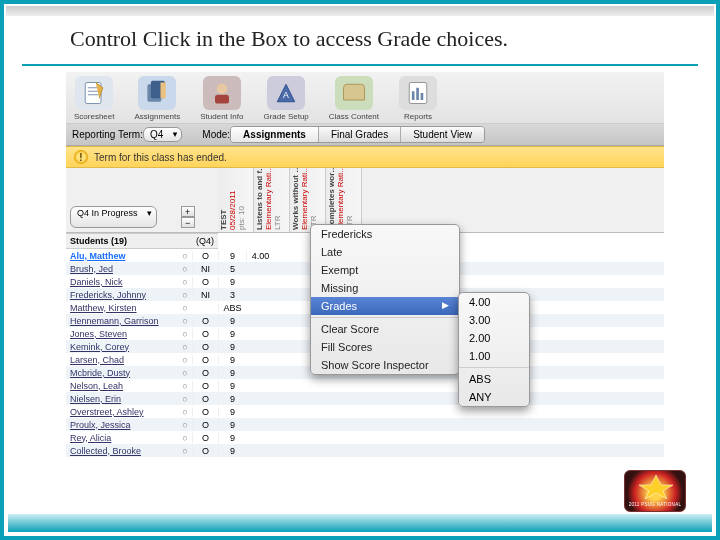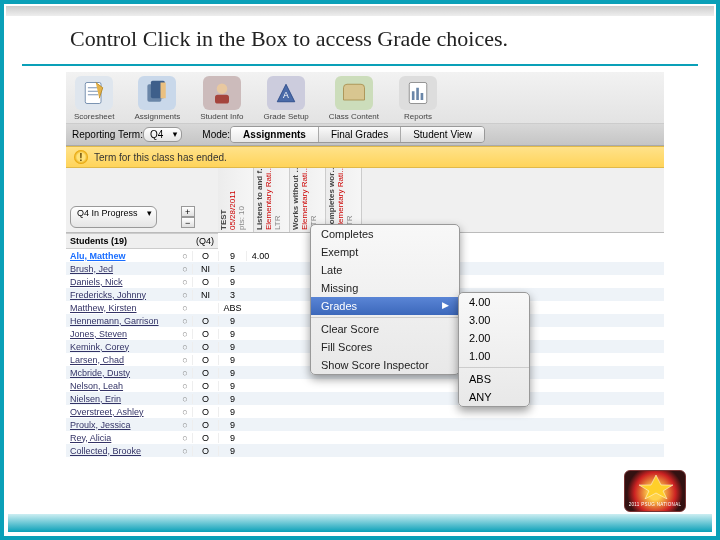--- a/index.html
+++ b/index.html
@@ -407,23 +407,23 @@
             <span class="c">9</span>
             <span class="c"></span>
             <span class="c"></span>
             <span class="c"></span>
           </div>
         </div>
     </div>
   </div>
 
   <div class="menu">
-    <div class="mrow"><span>Completes</span></div>
+    <div class="mrow"><span>Fredericks</span></div>
+    <div class="mrow"><span>Late</span></div>
     <div class="mrow"><span>Exempt</span></div>
-    <div class="mrow"><span>Late</span></div>
     <div class="mrow"><span>Missing</span></div>
     <div class="mrow hl sub"><span>Grades</span></div>
     <hr>
     <div class="mrow"><span>Clear Score</span></div>
     <div class="mrow"><span>Fill Scores</span></div>
     <div class="mrow"><span>Show Score Inspector</span></div>
   </div>
 
   <div class="submenu">
     <div class="mrow"><span>4.00</span></div>

